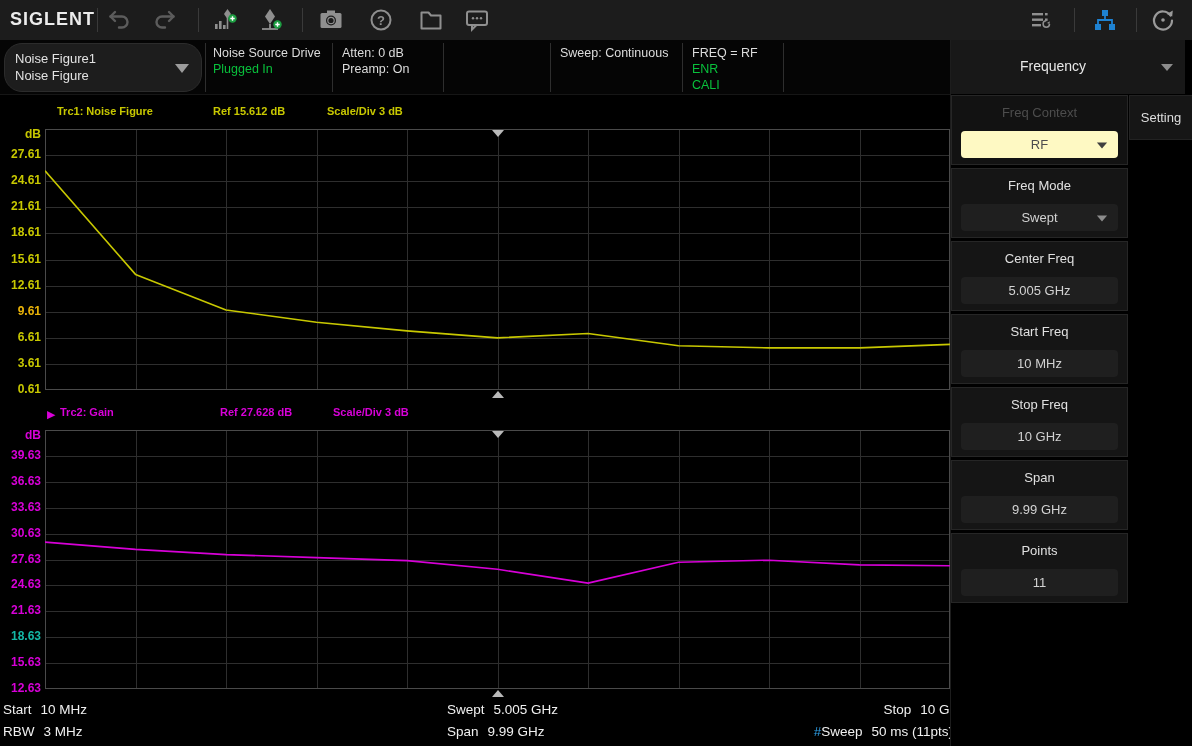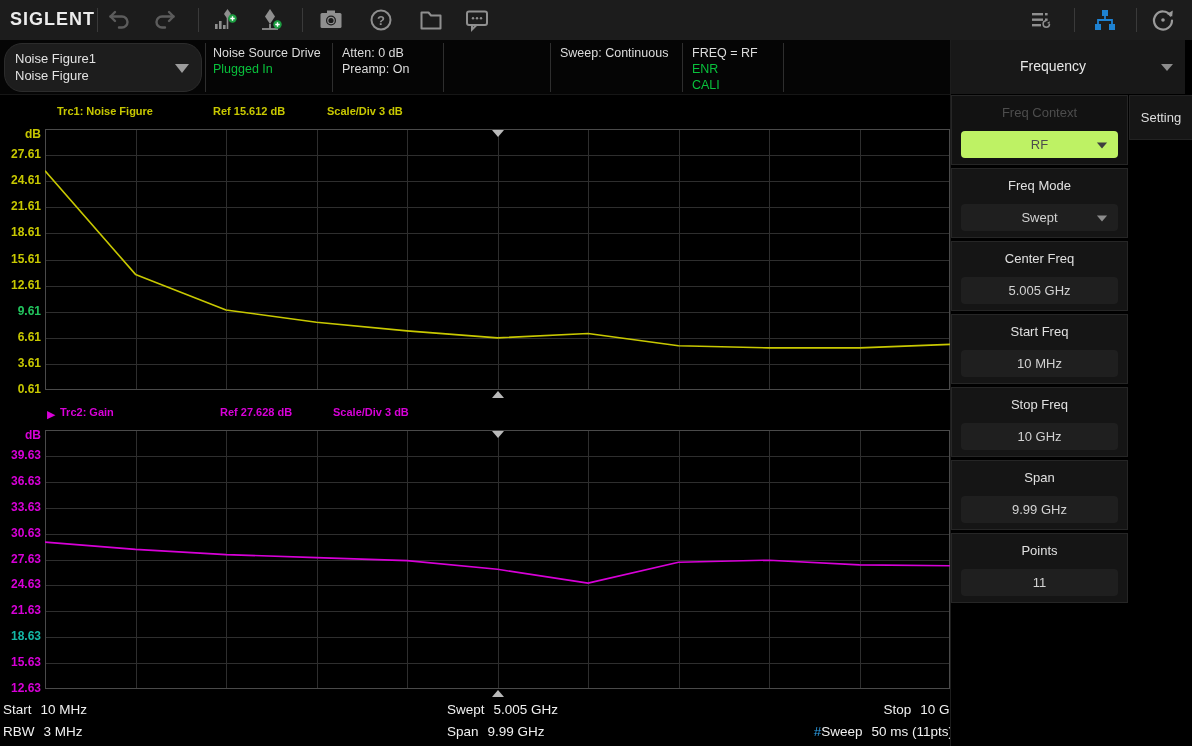--- a/index.html
+++ b/index.html
@@ -46,21 +46,21 @@
   .sb-header .dd-caret{right:12px;top:24px;}
   .setting-tab{position:absolute;left:178px;top:55px;width:64px;height:45px;background:#161616;border:1px solid #222;cursor:pointer;}
   .setting-tab .txt{position:absolute;left:0;right:0;top:14px;text-align:center;font-size:13px;color:#dedede;}
   .sb-group{position:absolute;left:0;width:177px;height:70px;background:#151515;border:1px solid #262626;}
   .sb-label{position:absolute;left:0;right:0;top:9px;text-align:center;font-size:13px;color:#e0e0e0;white-space:nowrap;}
   .sb-value{position:absolute;left:9px;right:9px;top:35px;height:27px;background:#1f1f1f;border-radius:4px;cursor:pointer;}
   .sb-value .vtxt{position:absolute;left:0;right:0;top:6px;text-align:center;font-size:13px;color:#d2d2d2;white-space:nowrap;}
   .sb-value .dd-caret{right:10px;top:11px;border-top-color:#8c8c8c;transform:scale(0.85);}
   .sb-group.disabled{background:#121212;}
   .sb-group.disabled .sb-label,.sb-group.disabled .vtxt{color:#4d4d4d;}
-  .sb-group.disabled .sb-value{background:#bef264;}
+  .sb-group.disabled .sb-value{background:#fef9c3;}
   .sb-group.disabled .dd-caret{border-top-color:#3f3f3f;}
 </style>
 </head>
 <body>
 
 <div class="app">
 
   <div class="toolbar">
     <div class="logo">SIGLENT</div>
     <div class="tb-sep" style="left:97px"></div>
@@ -190,21 +190,21 @@
   <span class="chart-header yellow" style="left:213px;top:105px">Ref  15.612 dB</span>
   <span class="chart-header yellow" style="left:327px;top:105px">Scale/Div  3 dB</span>
   <div class="gutter" style="left:0;top:129px;height:261px">
       <span style="top: -2px; color: rgb(200, 200, 0);">dB</span>
       <span style="top: 18px; color: rgb(200, 200, 0);">27.61</span>
       <span style="top: 44px; color: rgb(200, 200, 0);">24.61</span>
       <span style="top: 70px; color: rgb(200, 200, 0);">21.61</span>
       <span style="top: 96px; color: rgb(200, 200, 0);">18.61</span>
       <span style="top: 123px; color: rgb(200, 200, 0);">15.61</span>
       <span style="top: 149px; color: rgb(200, 200, 0);">12.61</span>
-      <span style="top: 175px; color: #22c55e; margin-left: 17px;">9.61</span>
+      <span style="top: 175px; color: #eab308; margin-left: 17px;">9.61</span>
       <span style="top: 201px; color: rgb(200, 200, 0);">6.61</span>
       <span style="top: 227px; color: rgb(200, 200, 0);">3.61</span>
       <span style="top: 253px; color: rgb(200, 200, 0);">0.61</span>
     </div>
   <div class="plot" style="left:45px;top:129px;width:905px;height:261px"><svg width="905" height="261">
         <line x1="91.5" y1="0" x2="91.5" y2="261" stroke="#2e2e2e" stroke-width="1" shape-rendering="crispEdges"></line>
         <line x1="181.5" y1="0" x2="181.5" y2="261" stroke="#2e2e2e" stroke-width="1" shape-rendering="crispEdges"></line>
         <line x1="272.5" y1="0" x2="272.5" y2="261" stroke="#2e2e2e" stroke-width="1" shape-rendering="crispEdges"></line>
         <line x1="362.5" y1="0" x2="362.5" y2="261" stroke="#2e2e2e" stroke-width="1" shape-rendering="crispEdges"></line>
         <line x1="453.5" y1="0" x2="453.5" y2="261" stroke="#2e2e2e" stroke-width="1" shape-rendering="crispEdges"></line>

